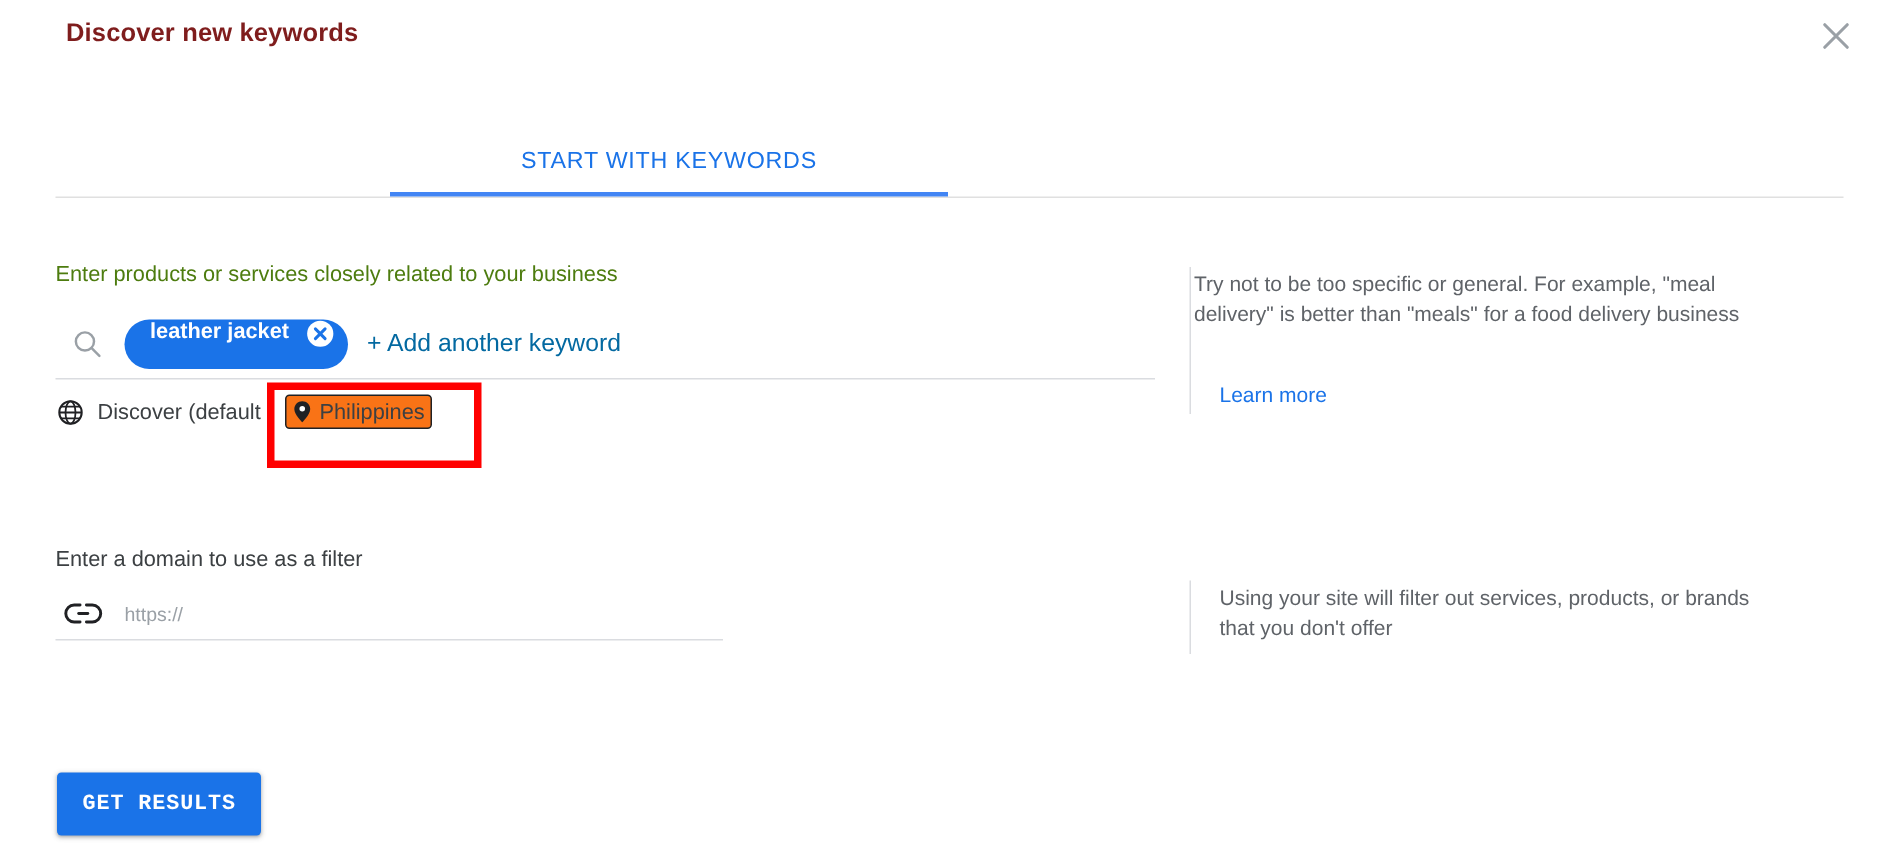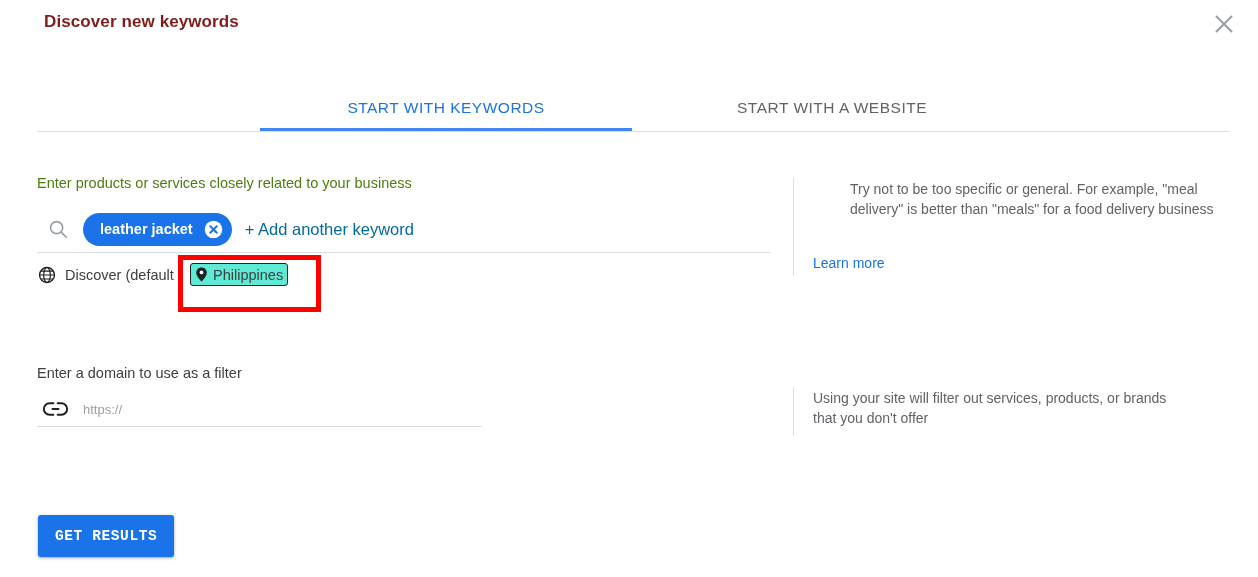--- a/index.html
+++ b/index.html
@@ -112,21 +112,21 @@
   }
   .search-icon {
     width: 36px;
     margin-left: 10px;
     display: flex;
     align-items: center;
     flex: 0 0 auto;
   }
   .kw-chip {
     display: inline-flex;
-    align-items: center;
+    align-items: flex-start;
     background: #1a73e8;
     color: #ffffff;
     border-radius: 18px;
     height: 33px;
     padding: 0 9px 0 17px;
     font-size: 14.5px;
     font-weight: bold;
     cursor: pointer;
     flex: 0 0 auto;
   }
@@ -181,21 +181,21 @@
   }
   .country-chip {
     position: absolute;
     left: 190px;
     top: 263px;
     height: 23px;
     display: inline-flex;
     align-items: center;
     border: 1.6px solid #202124;
     border-radius: 3px;
-    background: #5eead4;
+    background: #f97316;
     padding: 0 4px 0 3px;
     font-size: 14.5px;
     color: #3c4043;
     cursor: pointer;
     z-index: 6;
   }
   .pin-icon {
     width: 15px;
     height: 16px;
     display: flex;
@@ -266,21 +266,21 @@
   }
   .helper-rule-1 { left: 793px; top: 178px; height: 98px; }
   .helper-rule-2 { left: 793px; top: 387px; height: 49px; }
 
   .helper-text {
     position: absolute;
     font-size: 14px;
     line-height: 20px;
     color: #5f6368;
   }
-  .helper-text-1 { left: 850px; top: 179px; width: 400px; }
+  .helper-text-1 { left: 796px; top: 179px; width: 400px; }
   .helper-text-2 { left: 813px; top: 388px; width: 370px; }
 
   .learn-more {
     position: absolute;
     left: 813px;
     top: 255px;
     font-size: 14px;
     color: #1a73e8;
     cursor: pointer;
   }
@@ -317,21 +317,20 @@
       <svg width="22" height="22" viewBox="0 0 22 22" aria-hidden="true">
         <path d="M3.5 3.5 L18.5 18.5 M18.5 3.5 L3.5 18.5" stroke="#9aa0a6" stroke-width="2.1" stroke-linecap="round" fill="none"></path>
       </svg>
     </span>
   </div>
 </div>
 
 <div class="tab-bar">
   <div class="tab-divider"></div>
   <div class="tab tab-keywords">START WITH KEYWORDS</div>
-  <div class="tab tab-website">START WITH A WEBSITE</div>
   <div class="tab-underline"></div>
 </div>
 
 <div class="kw-label">Enter products or services closely related to your business</div>
 
 <div class="kw-row">
   <span class="search-icon">
     <svg width="22" height="22" viewBox="0 0 24 24" aria-hidden="true">
       <circle cx="10.5" cy="10.5" r="6.6" stroke="#9aa0a6" stroke-width="1.8" fill="none"></circle>
       <path d="M15.4 15.4 L21 21" stroke="#9aa0a6" stroke-width="1.8" stroke-linecap="round" fill="none"></path>

